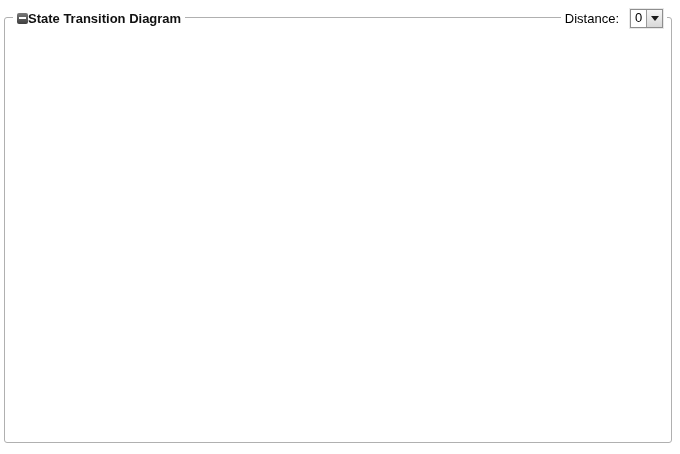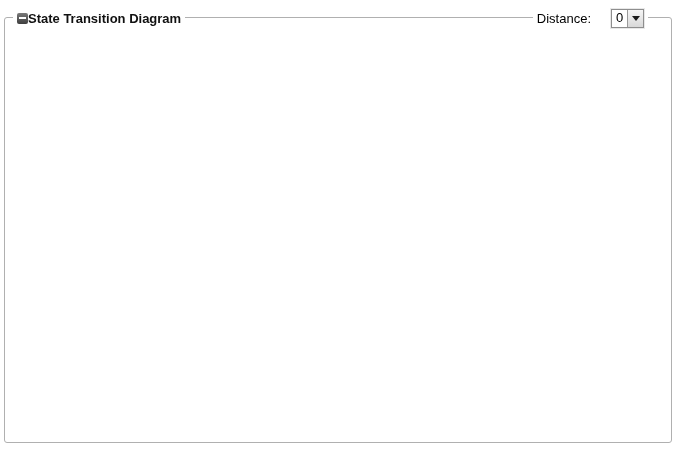--- a/index.html
+++ b/index.html
@@ -2,21 +2,21 @@
 <html><head>
 <meta charset="utf-8">
 <style>
   html,body{margin:0;padding:0;background:#fff;}
   body{width:680px;height:454px;position:relative;overflow:hidden;
        font-family:"Liberation Sans",sans-serif;}
   .panel{position:absolute;left:4px;top:17px;width:666px;height:424px;
          border:1px solid #b0b0b0;border-radius:3px;background:#fff;}
   .legend{position:absolute;background:#fff;display:flex;align-items:center;}
   .legend-left{top:-8px;left:8px;padding:0 4px;height:16px;}
-  .legend-right{top:-10px;right:23px;padding:0 4px;gap:20px;height:21px;}
+  .legend-right{top:-10px;right:4px;padding:0 4px;gap:11px;height:21px;}
   .collapse-icon{width:11px;height:11px;border-radius:2px;
                  background:linear-gradient(#7a7a7a,#3e3e3e);
                  display:inline-flex;align-items:center;justify-content:center;
                  cursor:pointer;}
   .minus-bar{width:7px;height:2px;background:#fff;display:block;}
   .panel-title{font-size:13px;font-weight:bold;color:#111;white-space:nowrap;}
   .distance-label{font-size:13px;color:#000;}
   .select{display:inline-flex;align-items:stretch;height:17px;
           border:1px solid #8e8e8e;background:#fff;cursor:pointer;
           box-shadow:0 0 0 1px #e8e8e8;}

